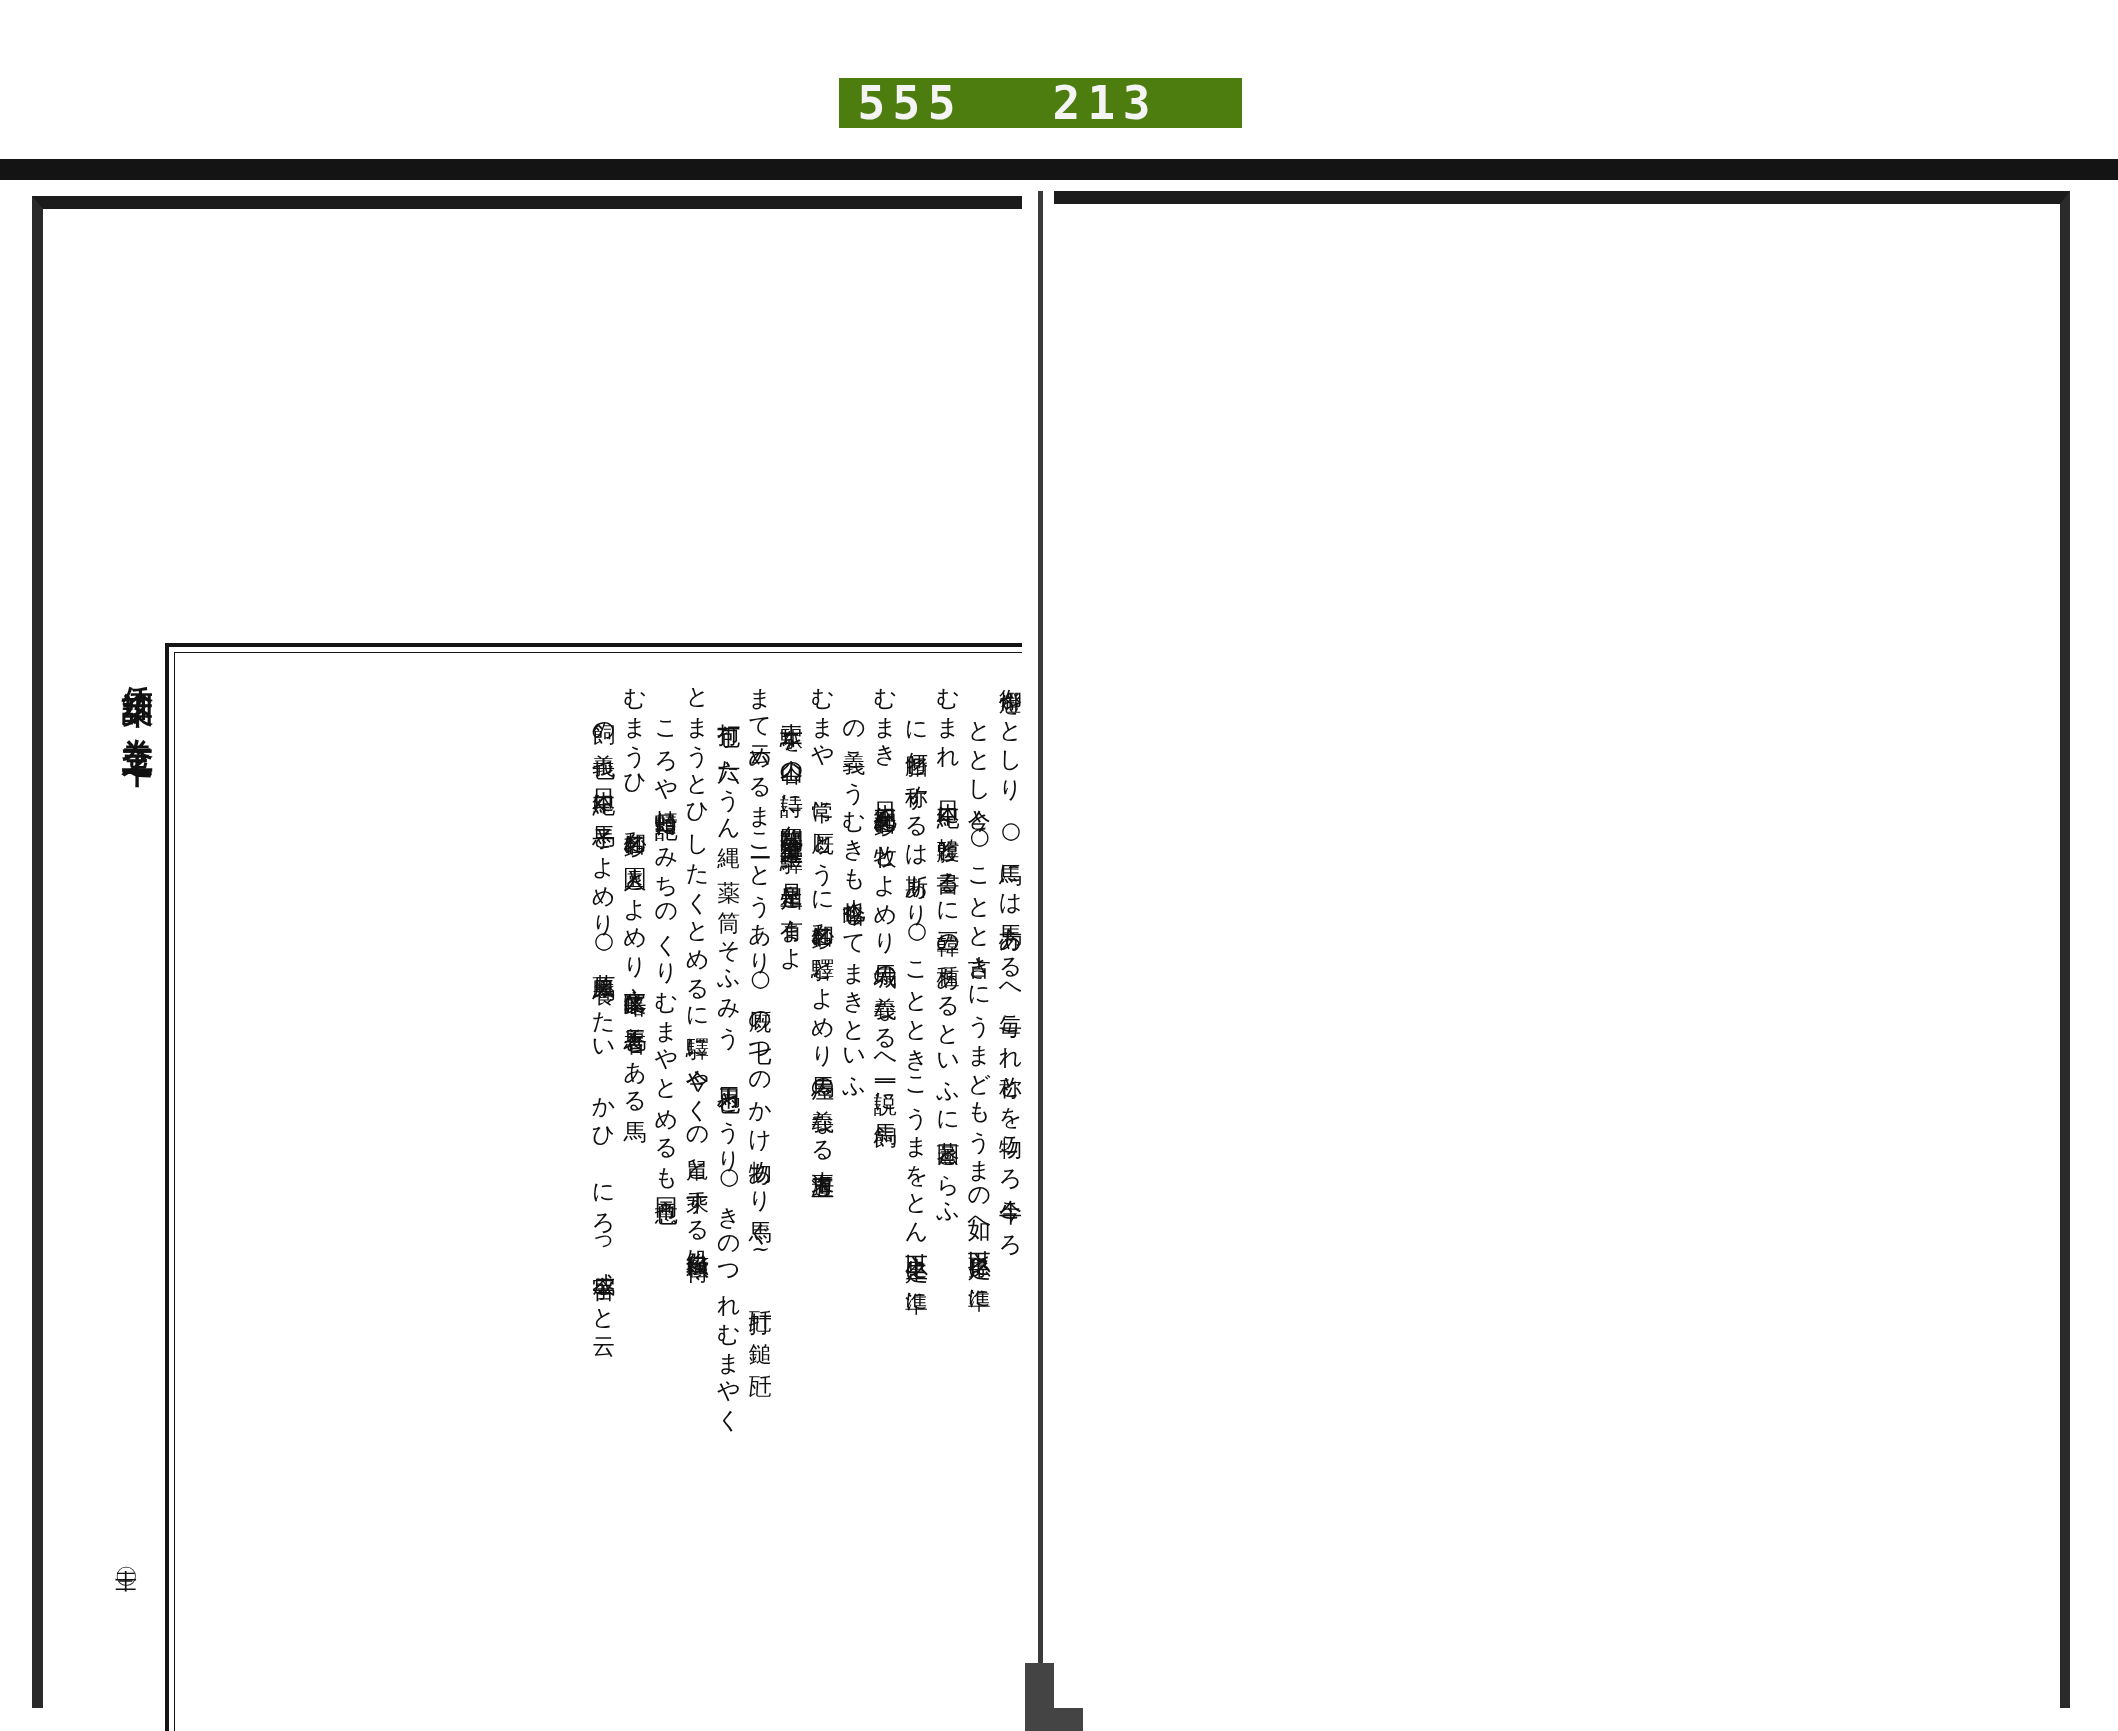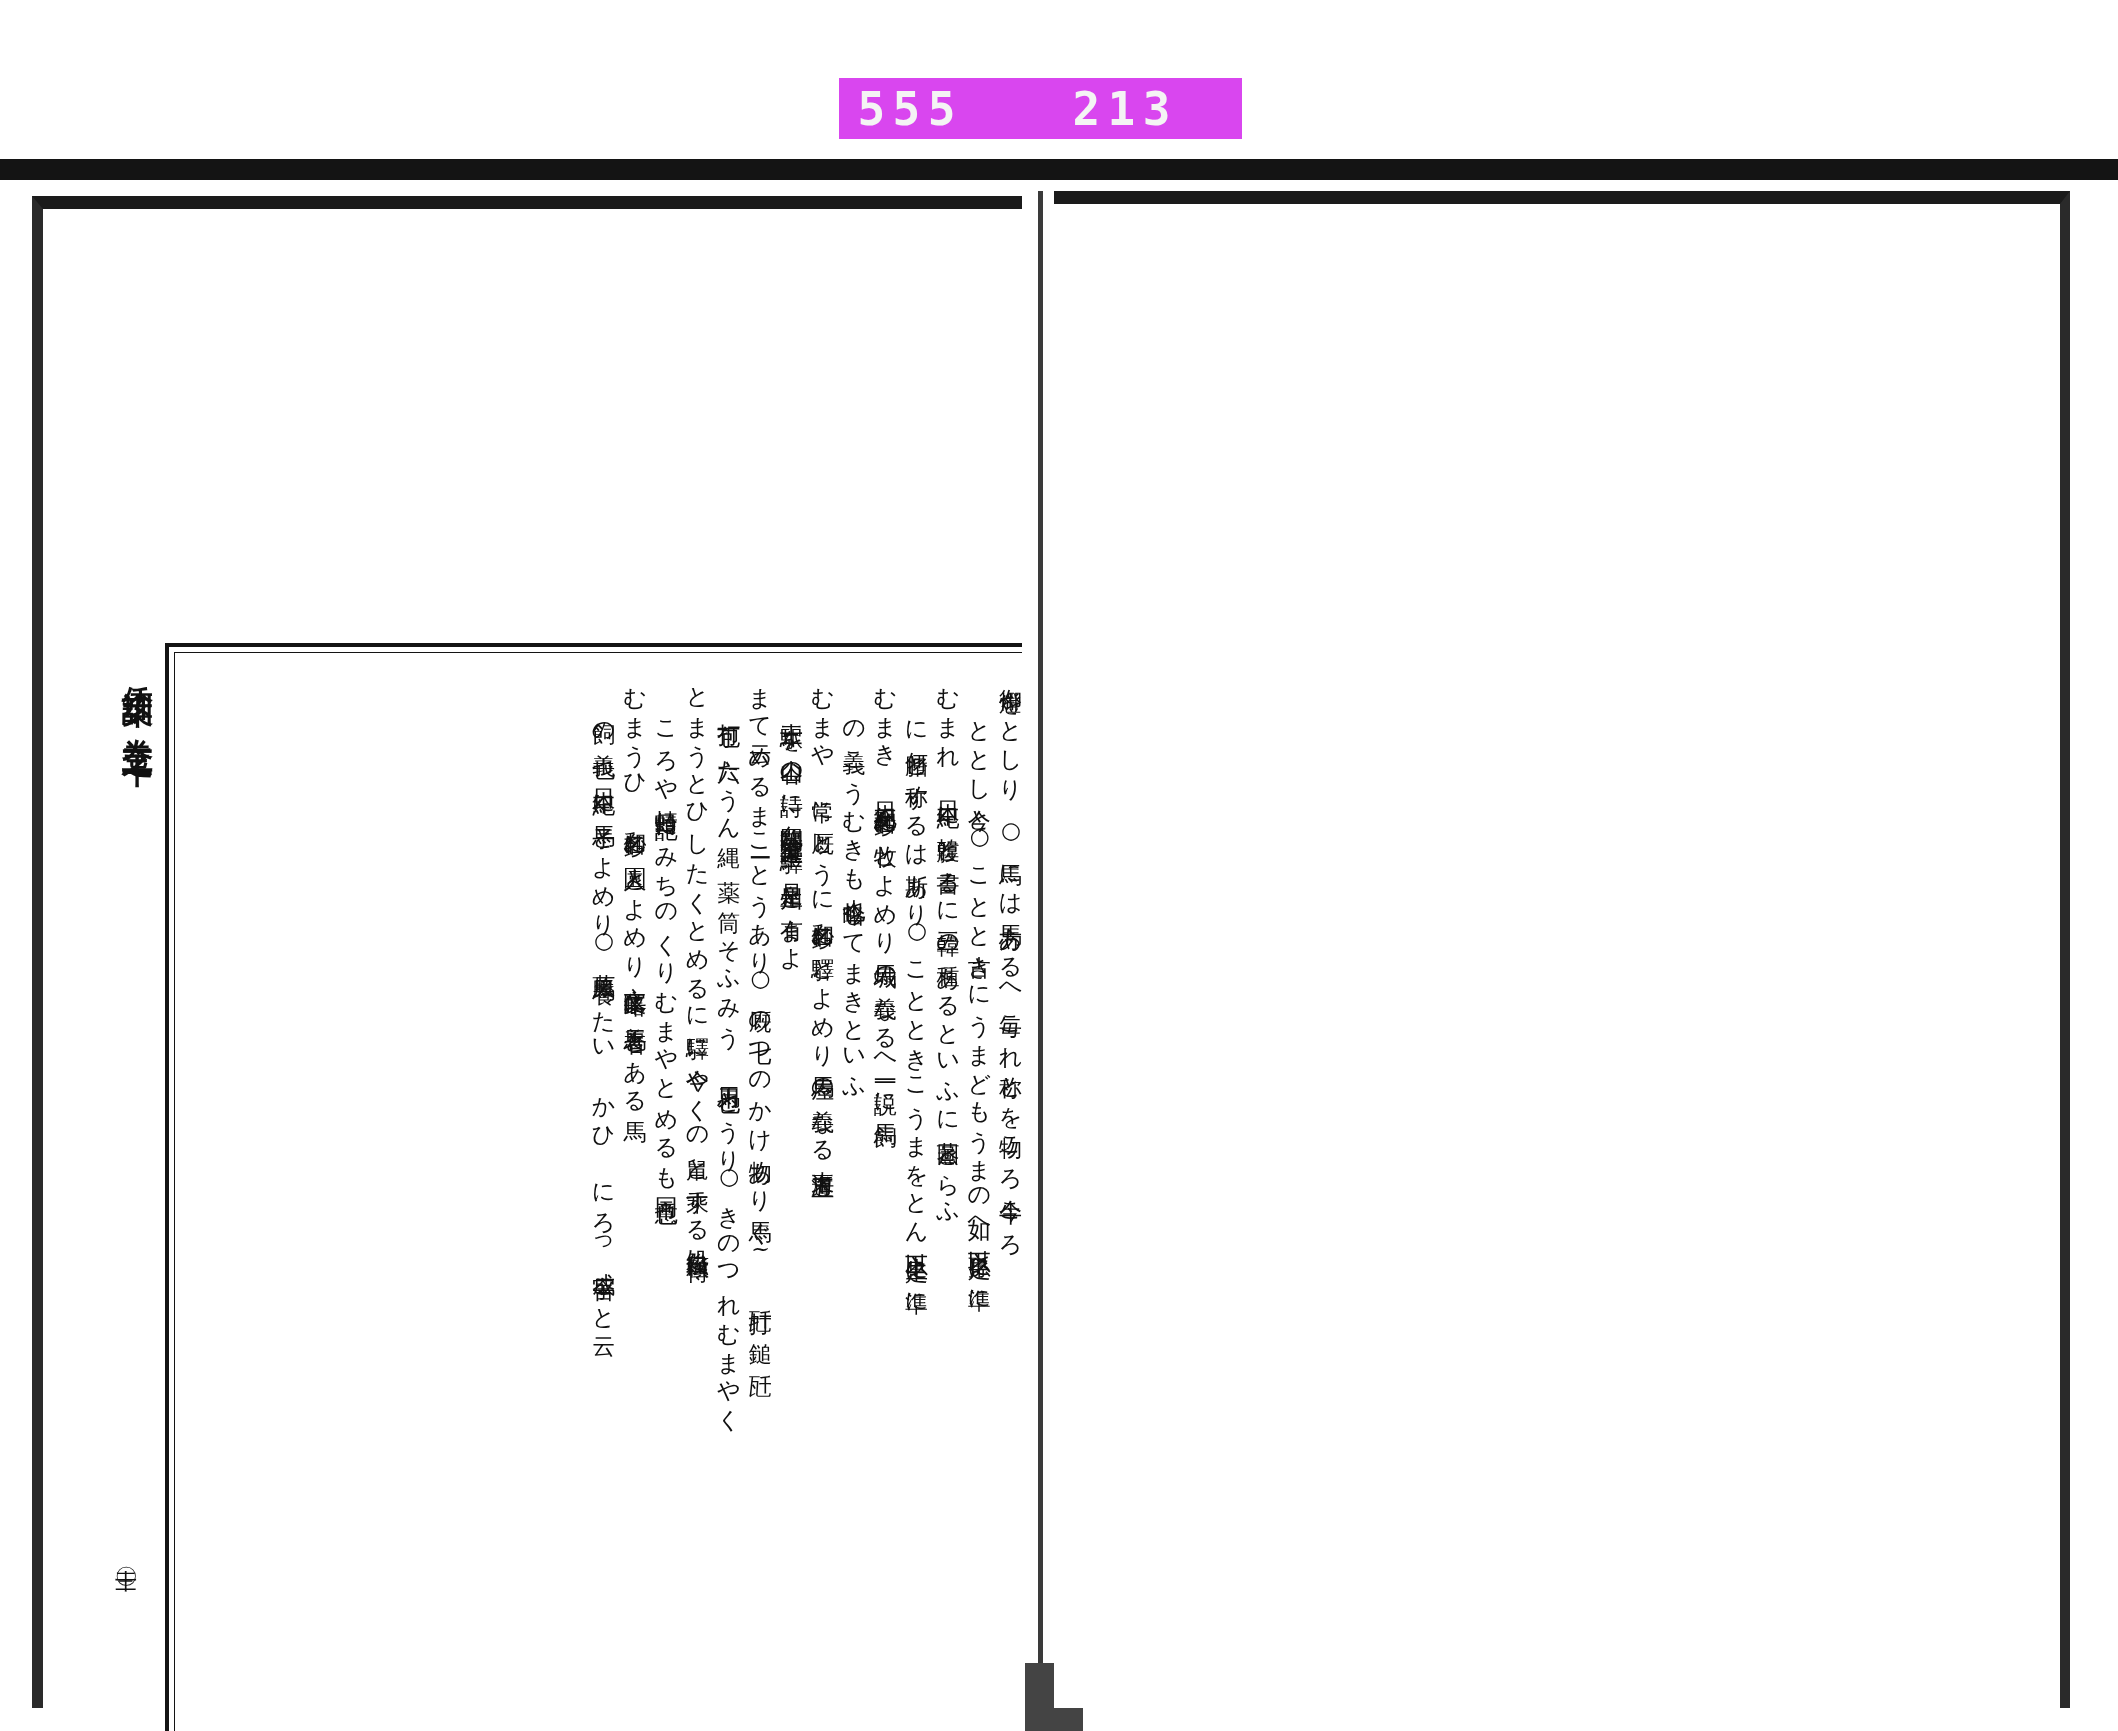--- a/index.html
+++ b/index.html
@@ -14,40 +14,40 @@
     font-family: "DejaVu Serif", serif;
     overflow: hidden;
   }
 
   
   .counter-strip {
     position: absolute;
     left: 839px;
     top: 78px;
     width: 403px;
-    height: 61px;
-    background: #d946ef;
+    height: 50px;
+    background: #4d7c0f;
     display: flex;
     align-items: center;
     overflow: hidden;
   }
   .counter-strip .seg {
     color: #f4f4f4;
     font-family: "DejaVu Sans Mono", monospace;
     font-size: 46px;
     font-weight: bold;
     letter-spacing: 7.4px;
     line-height: 1;
   }
   .counter-strip .seg-left {
     margin-left: 18.5px;
     width: 159px;
   }
   .counter-strip .seg-right {
-    margin-left: 56px;
+    margin-left: 36px;
     width: 154px;
   }
 
   
   .spread {
     position: absolute;
     left: 0;
     top: 159px;
     width: 2119px;
     height: 1573px;

